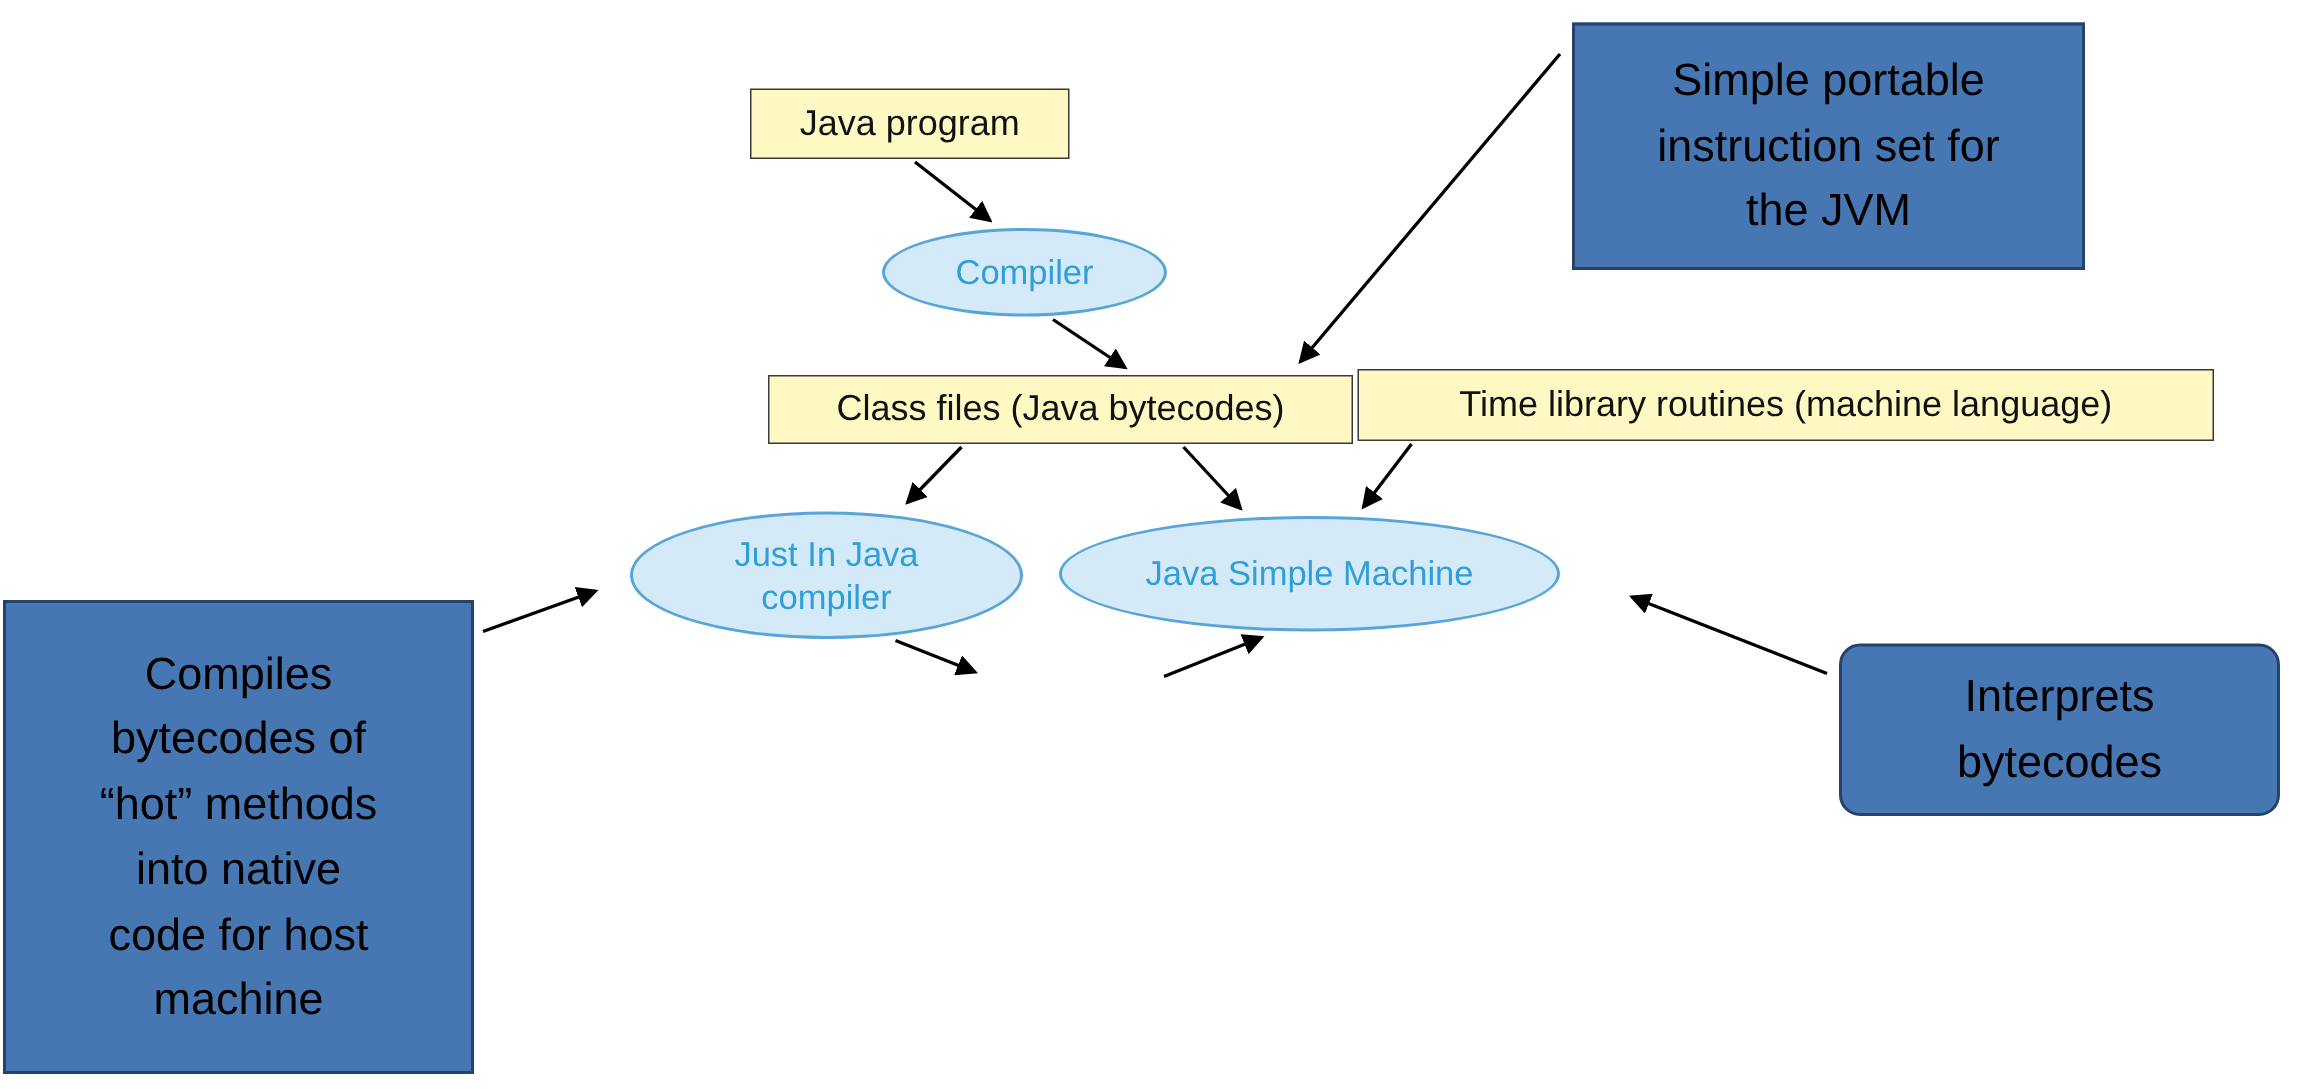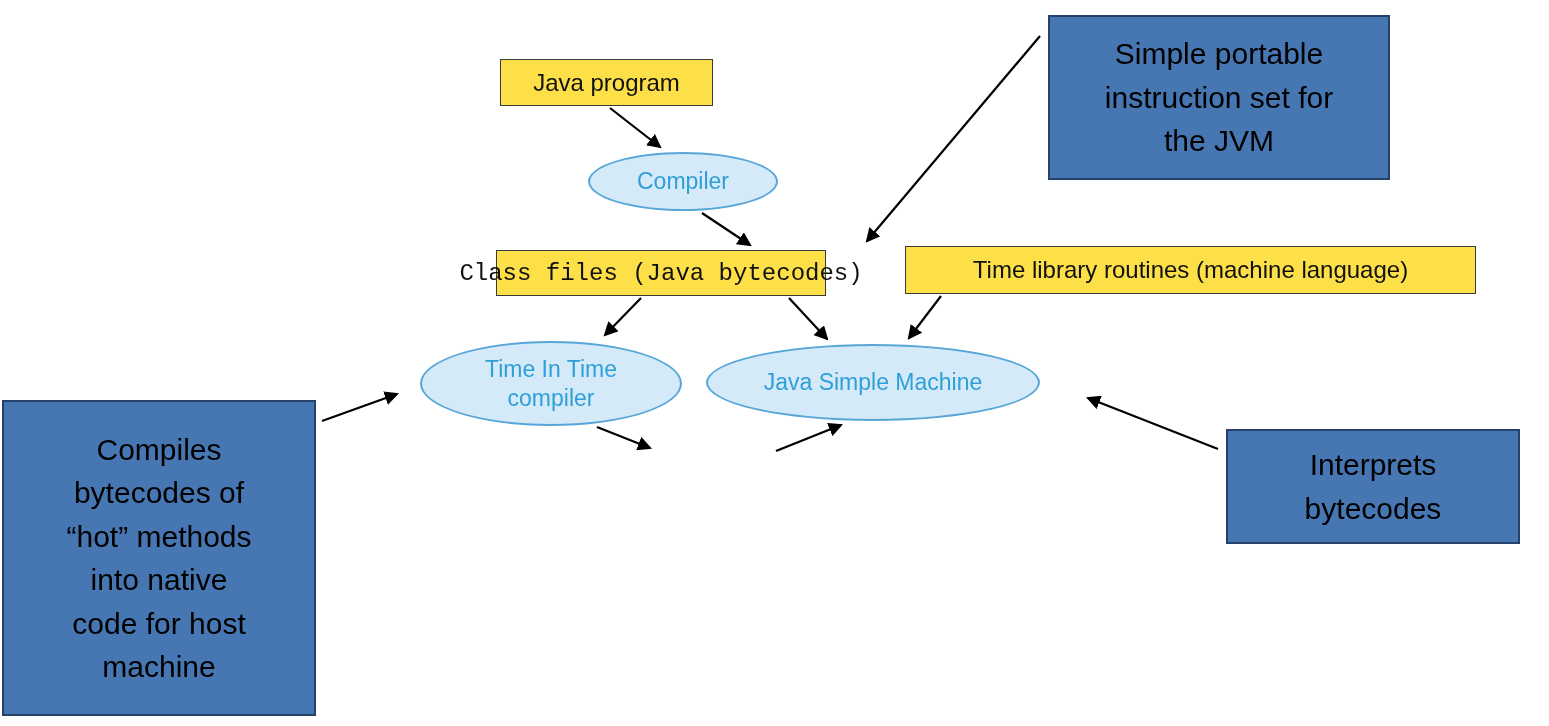--- a/index.html
+++ b/index.html
@@ -24,21 +24,21 @@
     stroke-width: 2.2;
     fill: none;
   }
   #ah path { fill: var(--arrow, #000000); }
 
   .node-box {
     position: absolute;
     display: flex;
     align-items: center;
     justify-content: center;
-    background: #fde047;
+    background: #fef9c3;
     border: 1.5px solid var(--box-border, #3a3a3a);
     color: #111111;
     font-size: 24px;
     text-align: center;
     white-space: nowrap;
   }
 
   .ellipse {
     position: absolute;
     display: flex;
@@ -88,37 +88,37 @@
     <line class="arrow" x1="776" y1="451" x2="841" y2="425" marker-end="url(#ah)"></line>
     <line class="arrow" x1="1040" y1="36" x2="867" y2="241" marker-end="url(#ah)"></line>
     <line class="arrow" x1="322" y1="421" x2="397" y2="394" marker-end="url(#ah)"></line>
     <line class="arrow" x1="1218" y1="449" x2="1088" y2="398" marker-end="url(#ah)"></line>
   </svg>
 
   <div class="node-box" style="left:500px; top:59px; width:213px; height:47px;">Java program</div>
 
   <div class="ellipse" style="left:588px; top:152px; width:190px; height:59px;">Compiler</div>
 
-  <div class="node-box" style="left:496px; top:250px; width:330px; height:46px;font-family:Liberation Mono, monospace;">Class files (Java bytecodes)</div>
+  <div class="node-box" style="left:512px; top:250px; width:390px; height:46px;">Class files (Java bytecodes)</div>
 
   <div class="node-box" style="left:905px; top:246px; width:571px; height:48px;">Time library routines (machine language)</div>
 
-  <div class="ellipse" style="left:420px; top:341px; width:262px; height:85px;">Time In Time
+  <div class="ellipse" style="left:420px; top:341px; width:262px; height:85px;">Just In Java
 compiler</div>
 
   <div class="ellipse" style="left:706px; top:344px; width:334px; height:77px;">Java Simple Machine</div>
 
 
   <div class="callout" style="left:2px; top:400px; width:314px; height:316px;">Compiles
 bytecodes of
 “hot” methods
 into native
 code for host
 machine</div>
 
   <div class="callout" style="left:1048px; top:15px; width:342px; height:165px;">Simple portable
 instruction set for
 the JVM</div>
 
-  <div class="callout" style="left:1226px; top:429px; width:294px; height:115px;">Interprets
+  <div class="callout" style="left:1226px; top:429px; width:294px; height:115px;border-radius:14px;">Interprets
 bytecodes</div>
 
 </div>
 
 </body></html>

